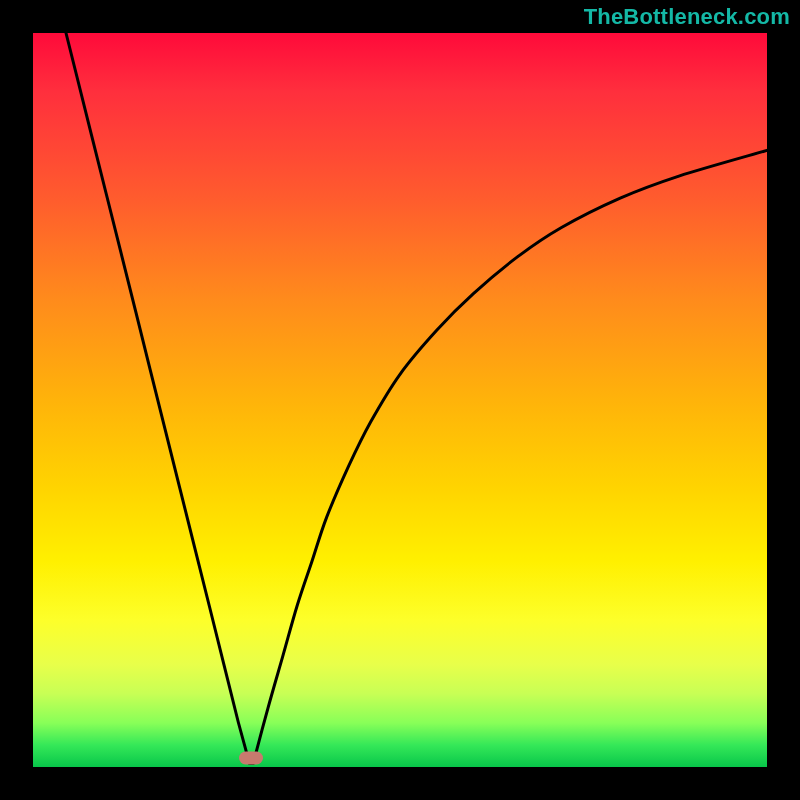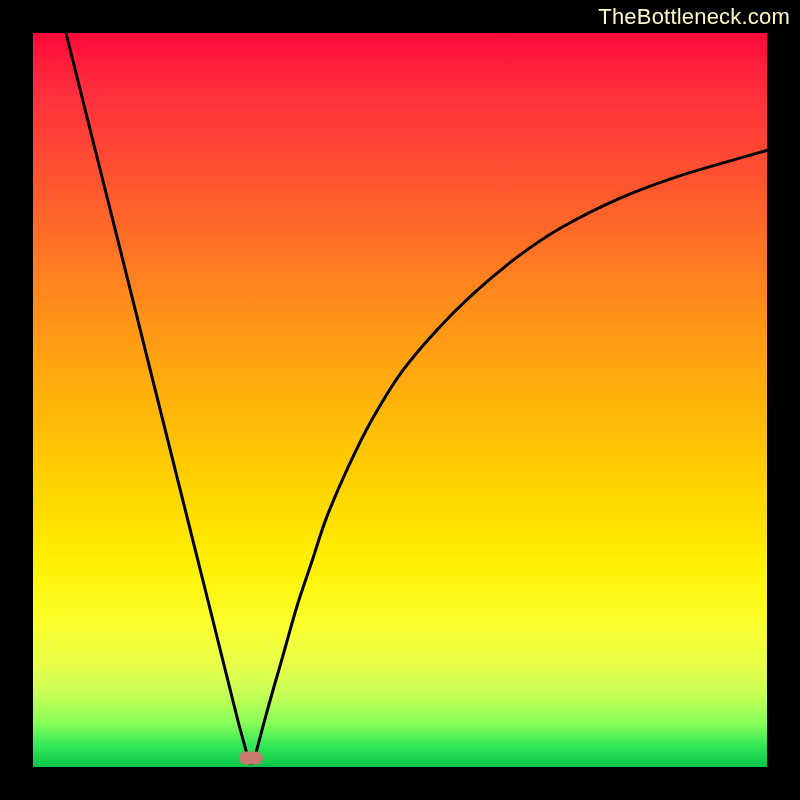--- a/index.html
+++ b/index.html
@@ -38,23 +38,23 @@
       #c8ff55 90%,
       #88ff58 94%,
       #35e858 97%,
       #08c64a 100%
     );
   }
   .watermark {
     position: absolute;
     top: 4px;
     right: 10px;
-    color: #fef9c3;
+    color: #14b8a6;
     font-size: 22px;
-    font-weight: 400;
+    font-weight: 700;
     letter-spacing: 0.2px;
     user-select: none;
   }
   svg.curve {
     position: absolute;
     left: 0;
     top: 0;
     width: 734px;
     height: 734px;
     overflow: visible;

